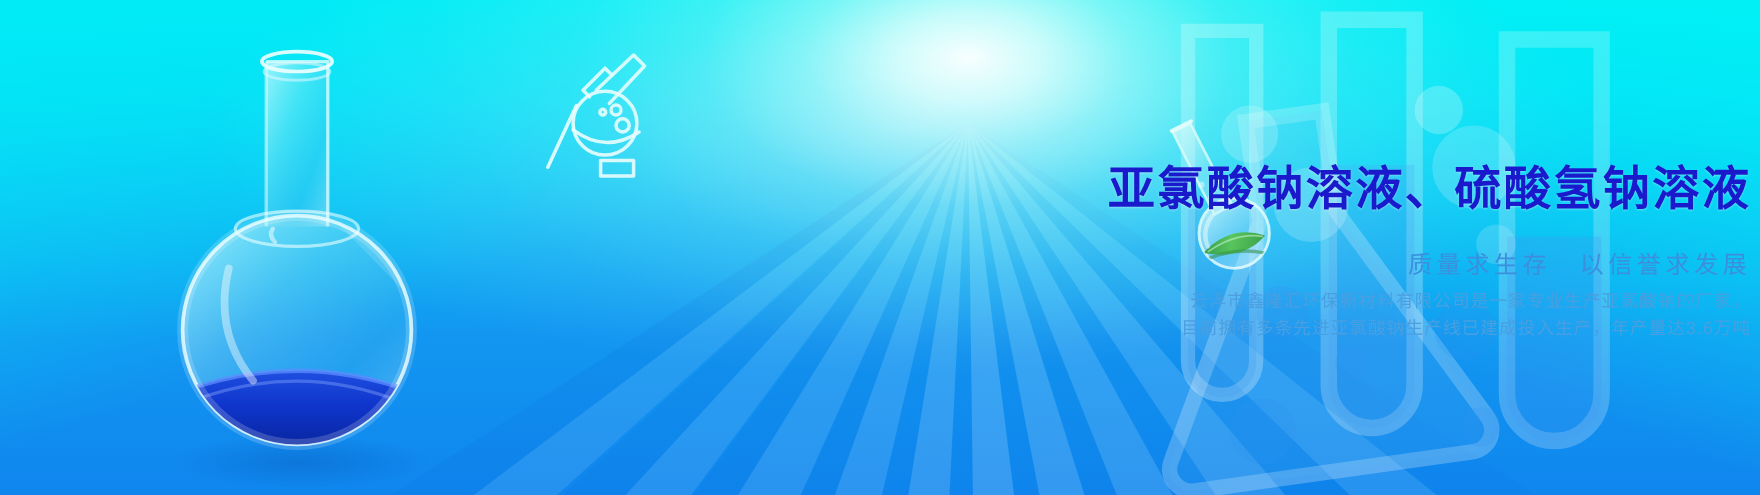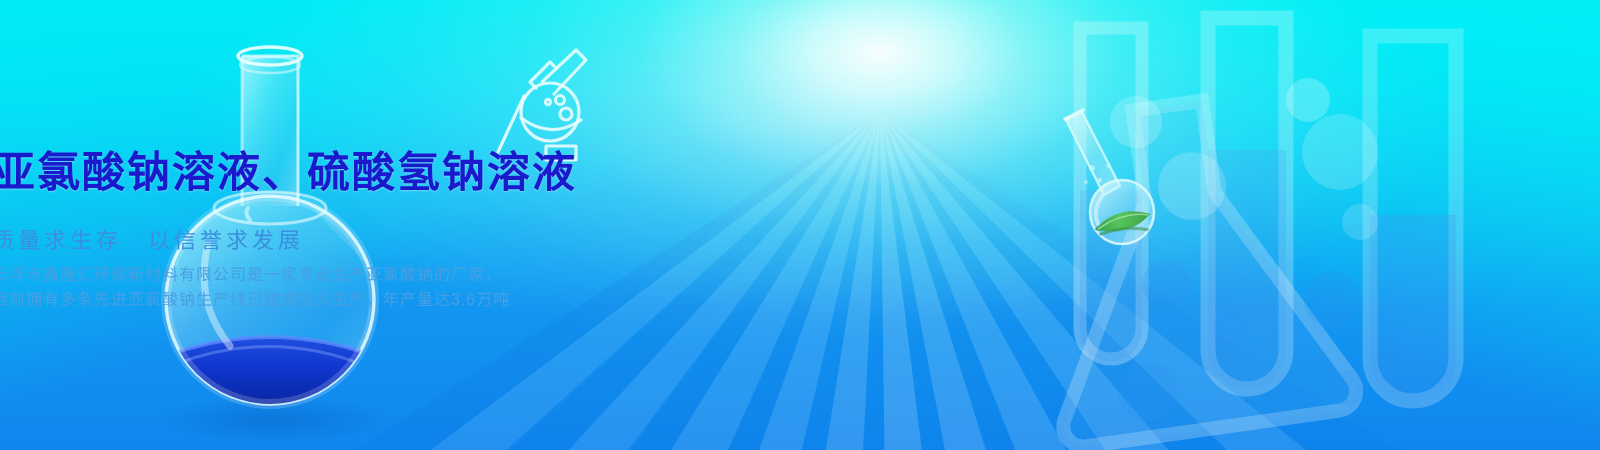--- a/index.html
+++ b/index.html
@@ -95,21 +95,21 @@
     left: 1048px; top: 108px;
     width: 125px; height: 145px;
     pointer-events: none;
   }
 
   
   .text-block {
     position: absolute;
     left: 0; top: 0;
     width: 1462px; height: 450px;
-    text-align: left;
+    text-align: right;
     pointer-events: none;
   }
   .title {
     position: absolute;
     left: 0; top: 148px;
     width: 1600px;
     margin-left: -8px;
     font-size: 43px;
     font-weight: bold;
     color: #1a1acc;

